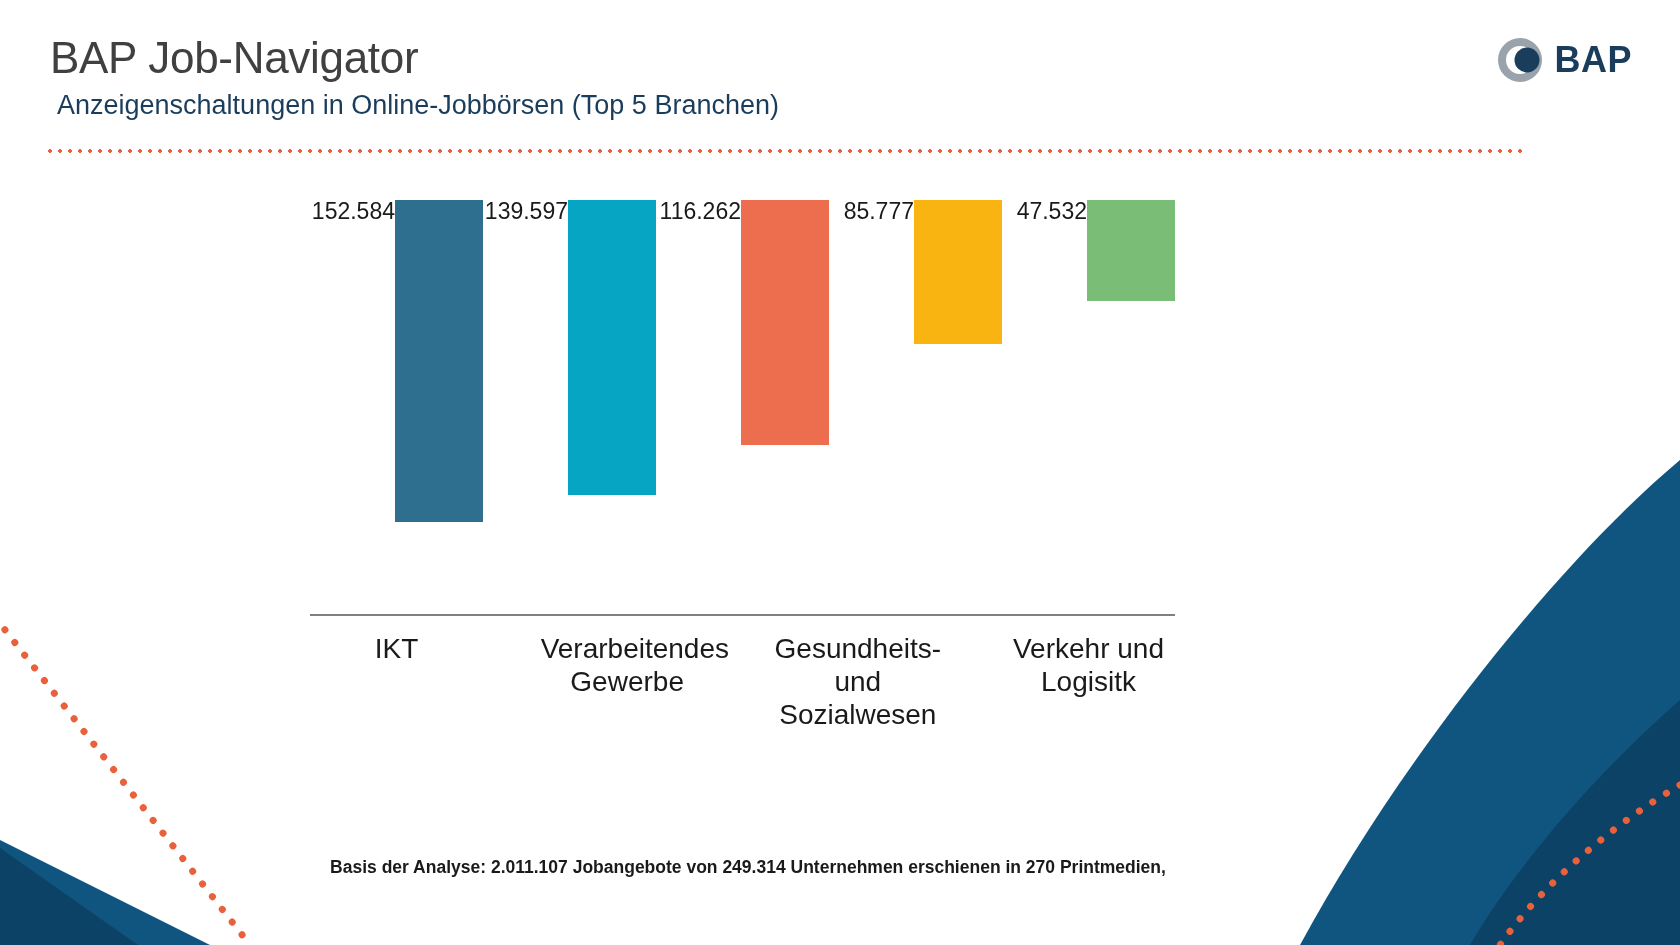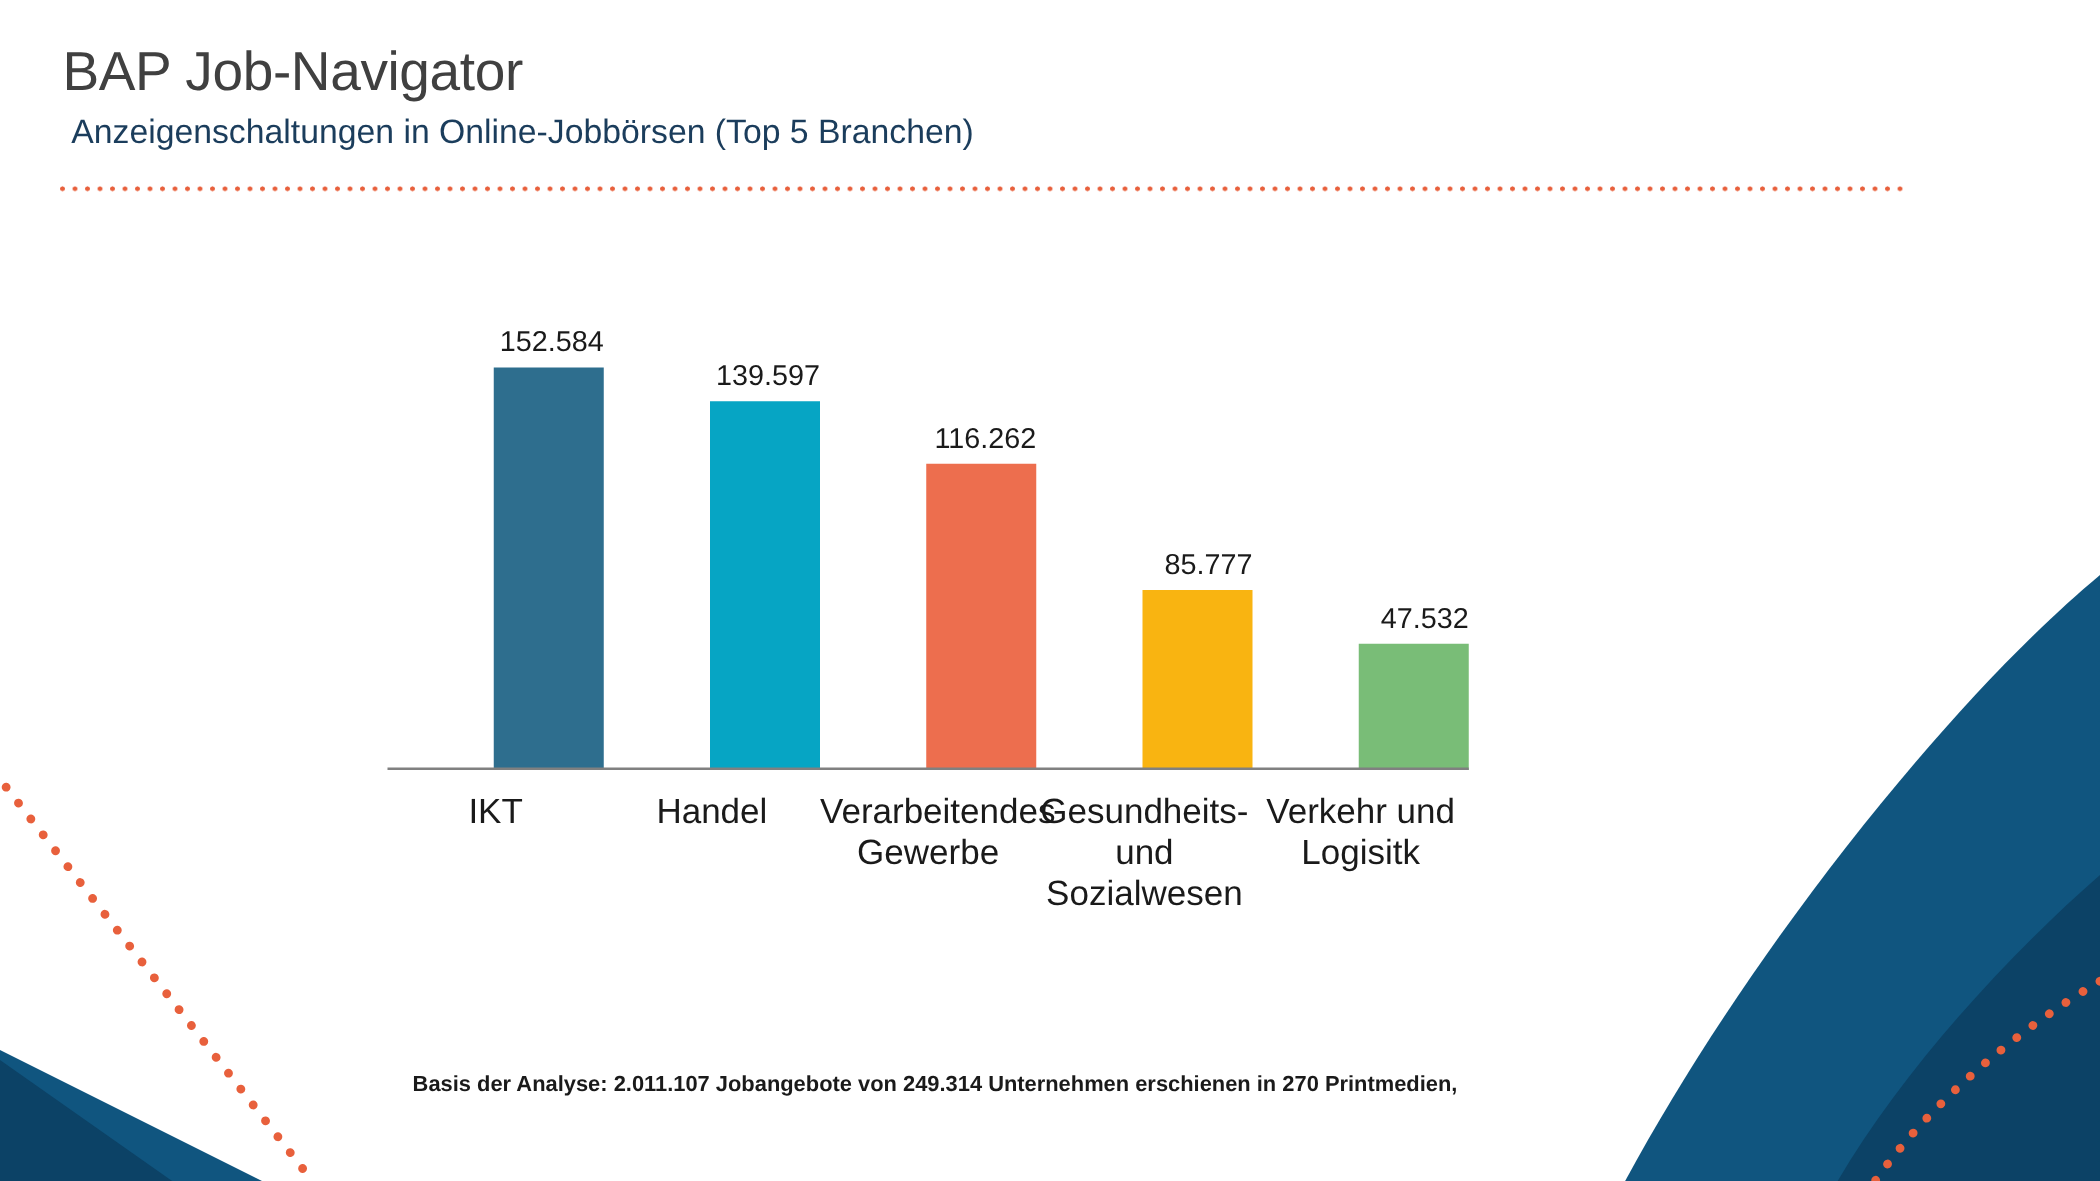--- a/index.html
+++ b/index.html
@@ -110,22 +110,22 @@
     height: 416px;
     display: flex;
     align-items: flex-end;
     justify-content: space-between;
   }
   .bar-col {
     position: relative;
     width: 173px;
     height: 100%;
     display: flex;
-    flex-direction: column;
-    align-items: flex-end;
+    flex-direction: row;
+    align-items: flex-start;
     justify-content: flex-end;
   }
   .bar-value {
     font-size: 23px;
     color: #1a1a1a;
     margin-bottom: 9px;
     white-space: nowrap;
     line-height: 1;
   }
   .bar-rect {
@@ -186,20 +186,27 @@
   <svg class="deco-svg" viewBox="0 0 1680 945" preserveAspectRatio="none" aria-hidden="true">
     <path d="M1680 785 C 1620 820, 1545 880, 1500 945" fill="none" stroke="#e8603c" stroke-width="7" stroke-linecap="round" stroke-dasharray="0.1 16"></path>
   </svg>
 
   <div class="header">
     <h1 class="title">BAP Job-Navigator</h1>
     <h2 class="subtitle">Anzeigenschaltungen in Online-Jobbörsen (Top 5 Branchen)</h2>
   </div>
   <div class="dotted-rule"></div>
 
+  <div class="logo">
+    <svg class="logo-mark" viewBox="0 0 48 48" aria-hidden="true">
+      <path d="M24 2 A22 22 0 1 0 24 46 A22 22 0 0 0 24 2 Z M24 10 A14 14 0 1 1 24 38 A14 14 0 0 1 24 10 Z" fill="#9aa3ab"></path>
+      <circle cx="31" cy="24" r="12.5" fill="#1b3d5c"></circle>
+    </svg>
+    <span class="logo-text">BAP</span>
+  </div>
 
   <div class="chart">
     <div class="plot">
       <div class="bars">
 
         <div class="bar-col">
           <span class="bar-value">152.584</span>
           <div class="bar-rect" style="height:322px;background:#2e6e8e;"></div>
         </div>
 
@@ -222,21 +229,20 @@
           <span class="bar-value">47.532</span>
           <div class="bar-rect" style="height:101px;background:#79bd77;"></div>
         </div>
 
       </div>
       <div class="axis-line"></div>
     </div>
 
     <div class="labels">
       <div class="label-col">IKT</div>
-      <div class="label-col">Handel</div>
       <div class="label-col">Verarbeitendes
 Gewerbe</div>
       <div class="label-col">Gesundheits-
 und
 Sozialwesen</div>
       <div class="label-col">Verkehr und
 Logisitk</div>
     </div>
   </div>
 

